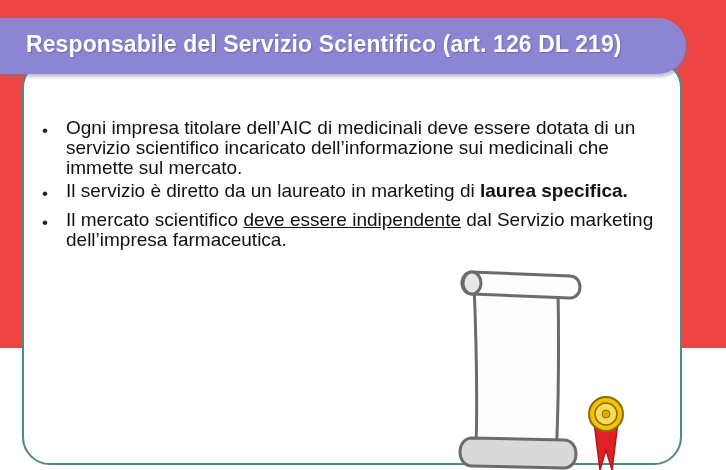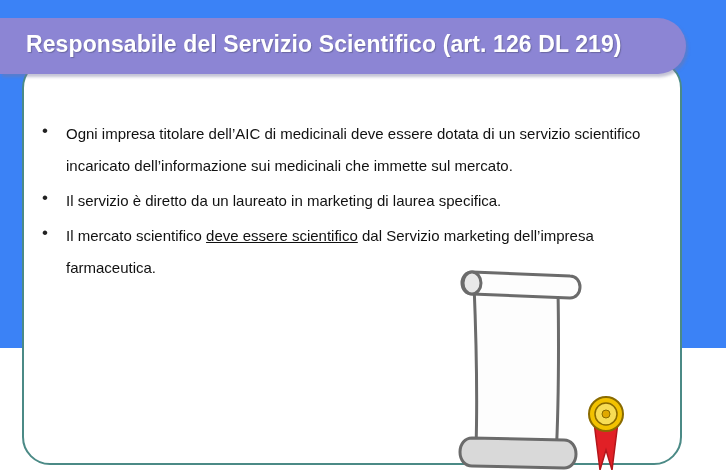--- a/index.html
+++ b/index.html
@@ -10,21 +10,21 @@
   body {
     width: 726px;
     height: 470px;
     overflow: hidden;
     font-family: "Liberation Sans", sans-serif;
   }
   .slide {
     position: relative;
     width: 726px;
     height: 348px;
-    background: #3b82f6;
+    background: #ef4444;
   }
   
   .content-frame {
     position: absolute;
     left: 22px;
     top: 60px;
     width: 660px;
     height: 405px;
     border: 2px solid #4b8a86;
     border-radius: 28px;
@@ -72,25 +72,25 @@
     flex: 0 0 28px;
     font-size: 17px;
     line-height: 26px;
     color: #222222;
     text-align: left;
     padding-left: 4px;
     box-sizing: border-box;
   }
   .bullet-text {
     flex: 1 1 auto;
-    font-size: 15px;
-    line-height: 32px;
+    font-size: 19px;
+    line-height: 20px;
     color: #111111;
   }
-  .bullet-text b { font-weight: normal; }
+  .bullet-text b { font-weight: bold; }
   .bullet-text u { text-decoration: underline; }
 
   
   .scroll-wrap {
     position: absolute;
     left: 452px;
     top: 262px;
     width: 230px;
     height: 208px;
   }
@@ -118,21 +118,21 @@
     <div class="bullet-row">
       <div class="bullet-mark">•</div>
       <div class="bullet-text">
         <span>Il servizio è diretto da un laureato in marketing di </span><b>laurea specifica.</b>
       </div>
     </div>
 
     <div class="bullet-row">
       <div class="bullet-mark">•</div>
       <div class="bullet-text">
-        <span>Il mercato scientifico </span><u>deve essere scientifico</u><span> dal Servizio marketing dell’impresa farmaceutica.</span>
+        <span>Il mercato scientifico </span><u>deve essere indipendente</u><span> dal Servizio marketing dell’impresa farmaceutica.</span>
       </div>
     </div>
 
   </div>
 
   <div class="scroll-wrap">
     <svg width="230" height="208" viewBox="0 0 230 208">
 
       <path d="M22 22 C22 22 26 120 24 186 L104 196 C108 120 106 30 106 30 Z" fill="#fdfdfd" stroke="#6b6b6b" stroke-width="3"></path>
 

